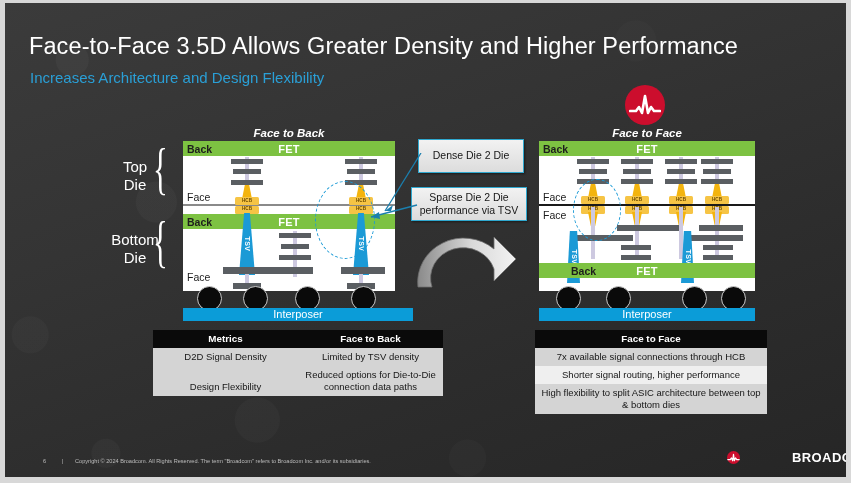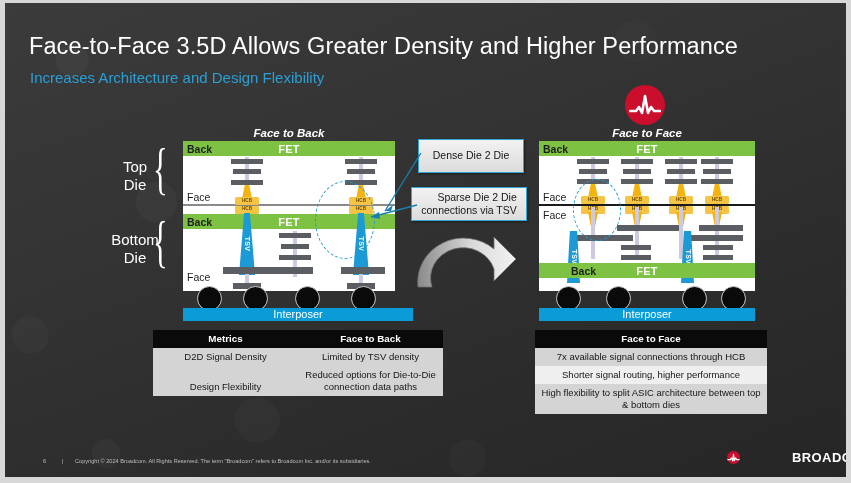--- a/index.html
+++ b/index.html
@@ -66,21 +66,21 @@
               transform:translate(-50%,-50%) rotate(90deg);
               font-size:7px; color:#ffffff; font-weight:bold; letter-spacing:.4px; }
   .ball { position:absolute; width:25px; height:25px; border-radius:50%;
           background:#0a0a0a; border:1.4px solid #c9c9c9; }
   .interposer { position:absolute; background:#0b9cd8; color:#ffffff;
                 font-size:11px; text-align:center; line-height:13px; }
   .dashell { position:absolute; border:1.6px dashed #1b9ad6; border-radius:50%; }
   
   .callout { position:absolute; border:1.4px solid #2fa8cf;
              background:linear-gradient(180deg,#f2f2f2 0%, #dcdcdc 100%);
-             color:#161616; font-size:10.5px; text-align:right;
+             color:#161616; font-size:10.5px; text-align:center;
              line-height:1.28; display:flex; align-items:center;
              justify-content:center; padding:2px 4px;
              box-shadow:1px 1px 2px rgba(0,0,0,.45); }
   
   .tbl { position:absolute; }
   .trow { display:flex; align-items:flex-end; }
   .thead { background:#0a0a0a; color:#ffffff; font-weight:bold; font-size:9.8px; }
   .tcell { text-align:center; padding:3px 4px; line-height:1.25; }
   .r-odd  { background:#d4d4d4; color:#161616; }
   .r-even { background:#efefef; color:#161616; }
@@ -188,21 +188,21 @@
   <div class="interposer" style="left:178px; top:305px; width:230px; height:13px;">Interposer</div>
 
   <div class="callout" style="left:413px; top:136px; width:106px; height:34px;">
     <span>
       <span>Dense Die 2 Die</span><br>
     </span>
   </div>
   <div class="callout" style="left:406px; top:184px; width:116px; height:34px;">
     <span>
       <span>Sparse Die 2 Die</span><br>
-      <span>connections via TSV</span>
+      <span>performance via TSV</span>
     </span>
   </div>
 
   <svg style="position:absolute; left:340px; top:150px; width:200px; height:80px;" aria-hidden="true">
     <line x1="76" y1="0" x2="40" y2="58" stroke="#1b7fae" stroke-width="1.3"></line>
     <polygon points="40,58 48,52 46,58" fill="#1b7fae"></polygon>
   </svg>
   <svg style="position:absolute; left:360px; top:196px; width:180px; height:26px;" aria-hidden="true">
     <line x1="52" y1="6" x2="6" y2="18" stroke="#1b7fae" stroke-width="1.3"></line>
     <polygon points="6,18 14,13 15,20" fill="#1b7fae"></polygon>

